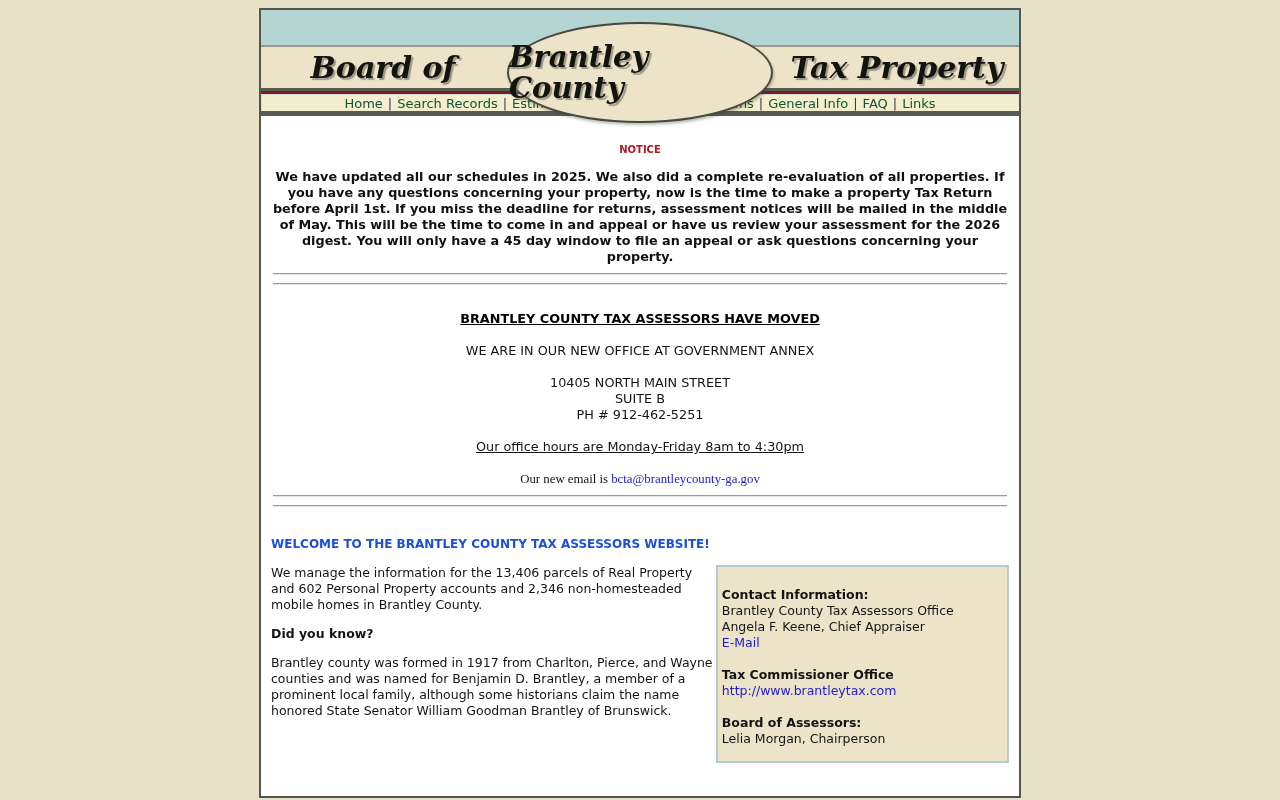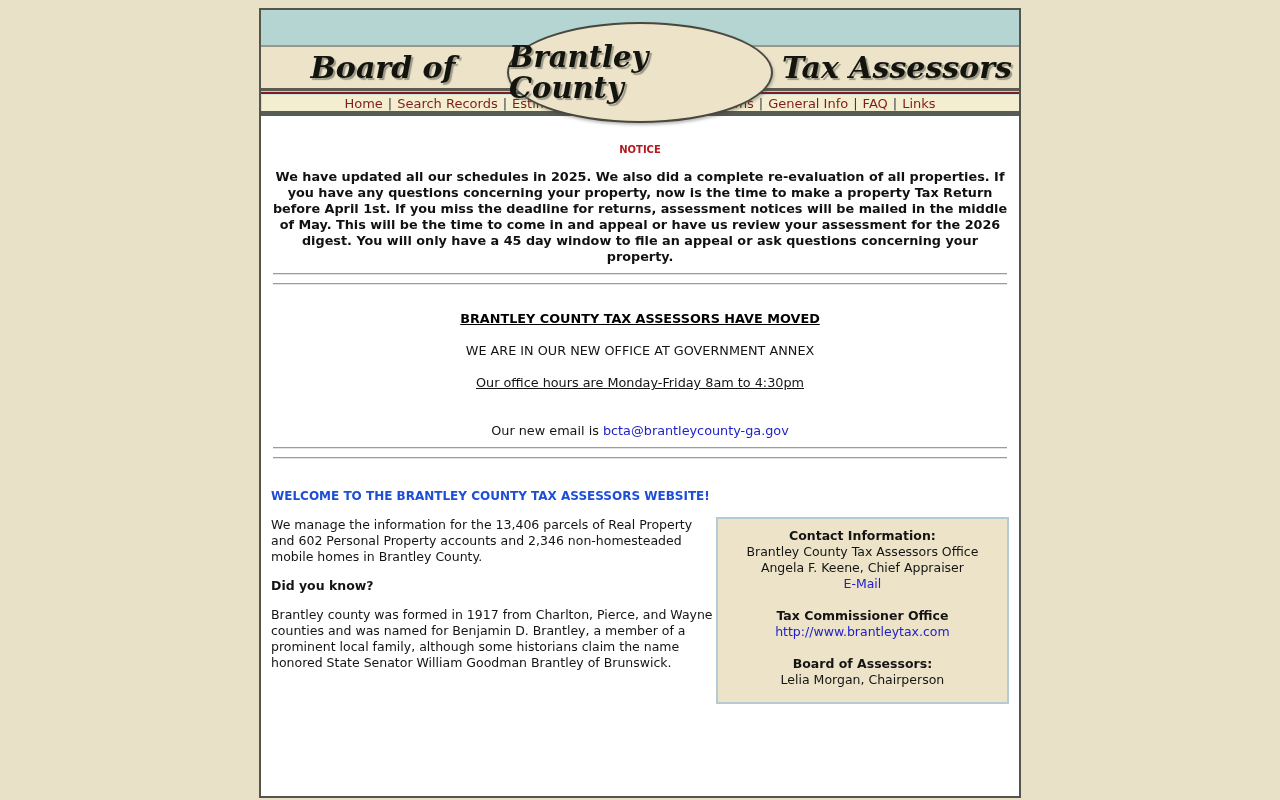--- a/index.html
+++ b/index.html
@@ -18,21 +18,21 @@
     min-height: 790px;
     background: #ffffff;
     display: flex;
     flex-direction: column;
   }
   
   .header-banner {
     position: relative;
     height: 84px;
     background: #b4d5d1;
-    border-bottom: 2px solid #7f1d1d;
+    border-bottom: 6px solid #7f1d1d;
     flex: 0 0 auto;
   }
   .band {
     position: absolute;
     left: 0; right: 0; top: 35px;
     height: 46px;
     background: #ece3c9;
     border-top: 2px solid #98978c;
     border-bottom: 3px solid #5a5c51;
     display: flex;
@@ -82,21 +82,21 @@
     flex: 0 0 auto;
     height: 22px;
     line-height: 20px;
     background: #f3eecf;
     border-bottom: 5px solid #575c54;
     box-shadow: inset 1px 1px 0 #cfe0dc;
     text-align: center;
     font-size: 13px;
     white-space: nowrap;
   }
-  .navlink { color: #7f1d1d; text-decoration: none; }
+  .navlink { color: #14532d; text-decoration: none; }
   .pipe { color: #39394f; margin: 0 5px; }
   
   .main-content {
     flex: 1;
     background: #ffffff;
     padding: 28px 10px 0;
   }
   .notice-title {
     text-align: center;
     font-weight: bold;
@@ -123,57 +123,56 @@
   .moved-section { text-align: center; font-size: 12.8px; line-height: 16px; }
   .moved-title {
     margin-top: 26px;
     font-weight: bold;
     color: #000000;
     text-decoration: underline;
   }
   .moved-subtitle { margin-top: 16px; }
   .moved-address  { margin-top: 16px; }
   .moved-hours    { margin-top: 16px; text-decoration: underline; }
-  .moved-email    { margin-top: 32px; }
+  .moved-email    { margin-top: 16px; font-family: Liberation Serif, serif; }
   .textlink { color: #2121cb; text-decoration: none; }
   .rule-pair-2 { margin-top: 10px; }
   .welcome-title {
     margin: 30px 0 14px;
     font-size: 12px;
     font-weight: bold;
     color: #1d4ed8;
   }
   .columns { display: flex; }
   .left-col { width: 462px; font-size: 12.5px; line-height: 16px; }
   .left-col p { margin: 0 0 13px; }
   .dyk-title { font-weight: bold; margin: 0; }
   .contact-box {
     margin-left: auto;
     width: 304px;
     align-self: flex-start;
     background: #ece3c9;
     border: 2px solid #b3ccd4;
-    padding: 9px 4px 14px;
-    text-align: center;
+    padding: 20px 4px 14px;
     font-size: 12.5px;
     line-height: 16px;
   }
   .cbox-title { font-weight: bold; }
   .cbox-gap { height: 16px; }
 </style>
 </head>
 <body>
 
 <div class="content-frame">
 
   <div class="header-banner">
     <div class="band">
       <div class="band-cell band-left">Board of</div>
       <div class="band-cell band-mid"></div>
-      <div class="band-cell band-right">Tax Assessors</div>
+      <div class="band-cell band-right">Tax Property</div>
     </div>
     <div class="banner-oval">
       <div>Brantley</div>
       <div>County</div>
     </div>
   </div>
 
   <nav class="main-nav">
     <span class="nav-links"><a href="#" class="navlink">Home</a><span class="pipe">|</span><a href="#" class="navlink">Search Records</a><span class="pipe">|</span><a href="#" class="navlink">Estimate Taxes</a><span class="pipe">|</span><a href="#" class="navlink">Exemptions</a><span class="pipe">|</span><a href="#" class="navlink">Forms</a><span class="pipe">|</span><a href="#" class="navlink">General Info</a><span class="pipe">|</span><a href="#" class="navlink">FAQ</a><span class="pipe">|</span><a href="#" class="navlink">Links</a></span>
   </nav>
@@ -182,20 +181,25 @@
 
     <div class="notice-title">NOTICE</div>
     <div class="notice-body">We have updated all our schedules in 2025. We also did a complete re-evaluation of all properties. If you have any questions concerning your property, now is the time to make a property Tax Return before April 1st. If you miss the deadline for returns, assessment notices will be mailed in the middle of May. This will be the time to come in and appeal or have us review your assessment for the 2026 digest. You will only have a 45 day window to file an appeal or ask questions concerning your property.</div>
 
     <hr class="rule rule-pair-1">
     <hr class="rule">
 
     <div class="moved-section">
       <div class="moved-title">BRANTLEY COUNTY TAX ASSESSORS HAVE MOVED</div>
       <div class="moved-subtitle">WE ARE IN OUR NEW OFFICE AT GOVERNMENT ANNEX</div>
+      <div class="moved-address">
+        <div>10405 NORTH MAIN STREET</div>
+        <div>SUITE B</div>
+        <div>PH # 912-462-5251</div>
+      </div>
       <div class="moved-hours">Our office hours are Monday-Friday 8am to 4:30pm</div>
       <div class="moved-email"><span>Our new email is </span><a href="#" class="textlink">bcta@brantleycounty-ga.gov</a></div>
     </div>
 
     <hr class="rule rule-pair-2">
     <hr class="rule">
 
     <div class="welcome-title">WELCOME TO THE BRANTLEY COUNTY TAX ASSESSORS WEBSITE!</div>
 
     <div class="columns">

